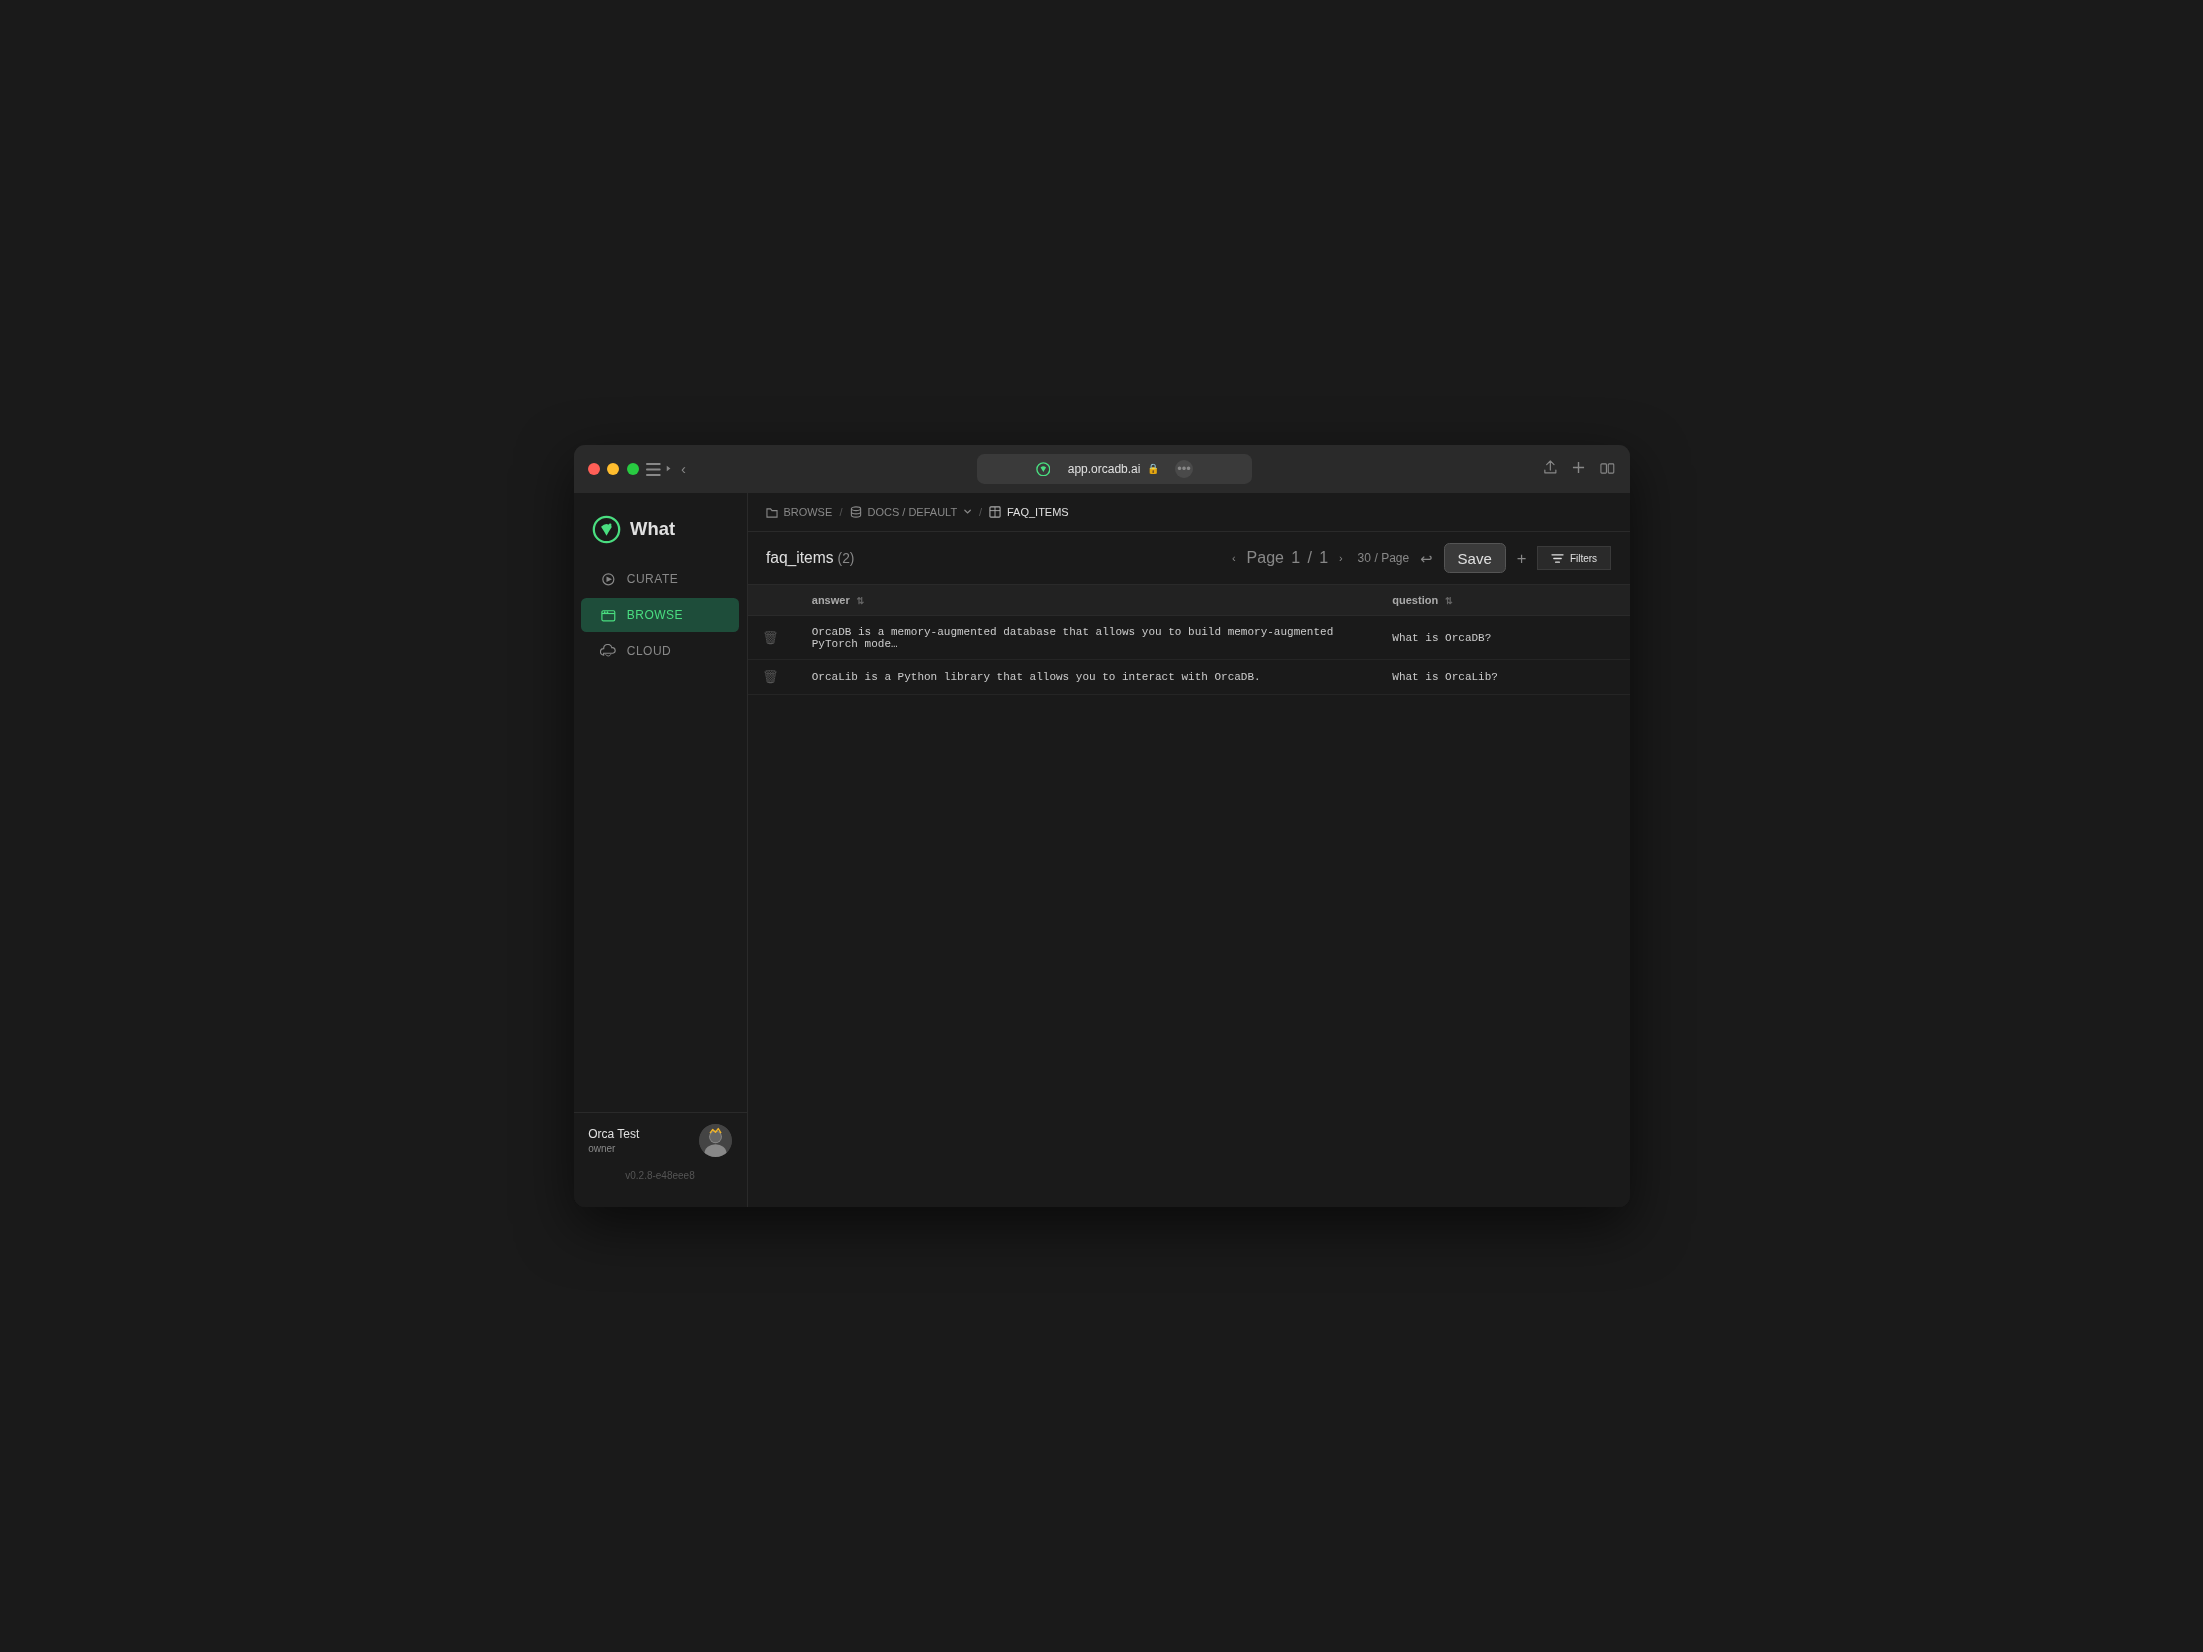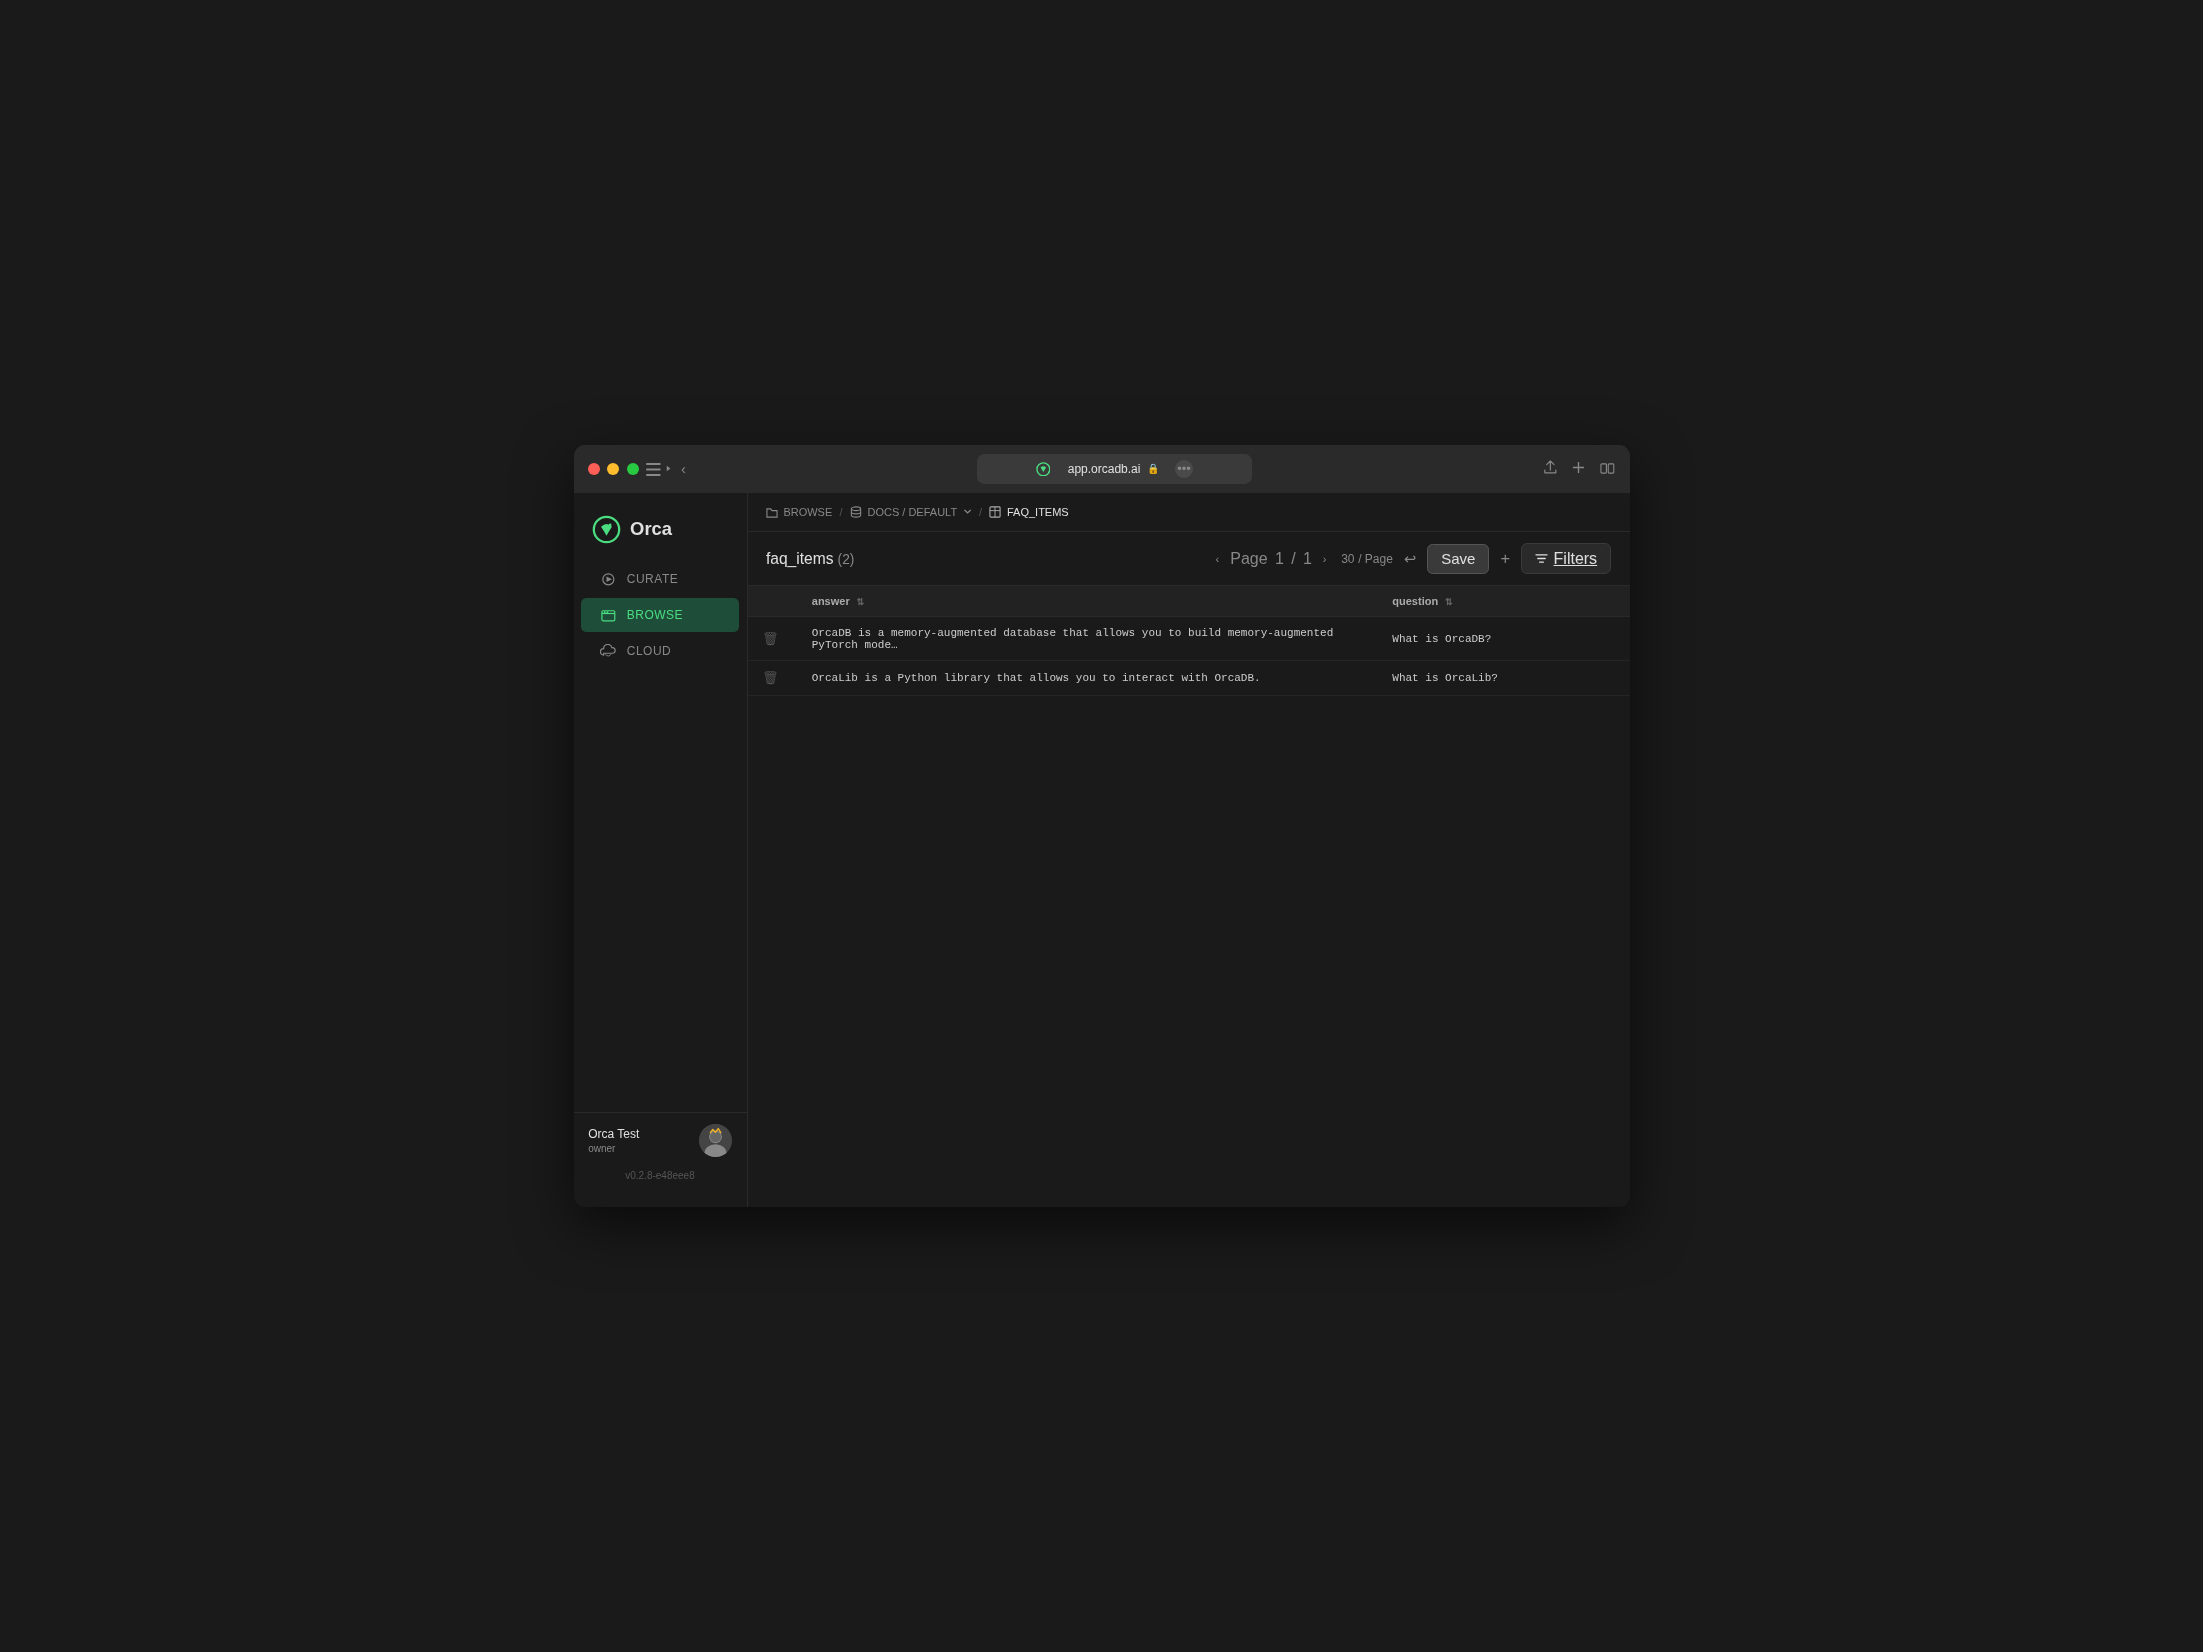--- a/index.html
+++ b/index.html
@@ -295,25 +295,24 @@
       font-size: 16.5px;
       cursor: pointer;
     }
     .filters-btn {
       display: flex;
       align-items: center;
       gap: 5.5px;
       background: #2a2a2a;
       color: #e0e0e0;
       border: 0.9px solid #3a3a3a;
-      border-radius: 6px;
+      border-radius: 0;
       padding: 5.5px 13px;
-      font-size: 16px;
-      cursor: pointer;
-      text-decoration: underline;
+      font-size: 10px;
+      cursor: pointer;
     }
 
     
     .data-table-wrapper {
       flex: 1;
       overflow: auto;
     }
     .data-table {
       width: 100%;
       border-collapse: collapse;
@@ -419,21 +418,21 @@
 
   <div class="main-layout">
 
     <div class="sidebar">
       <div class="sidebar-logo">
         <svg class="orca-logo-icon" width="29" height="29" viewBox="0 0 32 32">
           <circle cx="16" cy="16" r="14" fill="none" stroke="#4ade80" stroke-width="2.5"></circle>
           <path d="M10 13 Q16 7 22 13 Q18 19 16 23 Q14 19 10 13Z" fill="#4ade80"></path>
           <circle cx="20" cy="11" r="1.5" fill="#4ade80"></circle>
         </svg>
-        <span class="sidebar-logo-text">Orca</span>
+        <span class="sidebar-logo-text">What</span>
       </div>
 
       <nav class="sidebar-nav">
         <div class="sidebar-item">
           <span class="sidebar-item-icon">
             <svg width="14.7" height="14.7" viewBox="0 0 16 16" fill="none">
               <circle cx="8" cy="8" r="6" stroke="#888" stroke-width="1.3"></circle>
               <polygon points="6,5 12,8 6,11" fill="#888"></polygon>
             </svg>
           </span>

